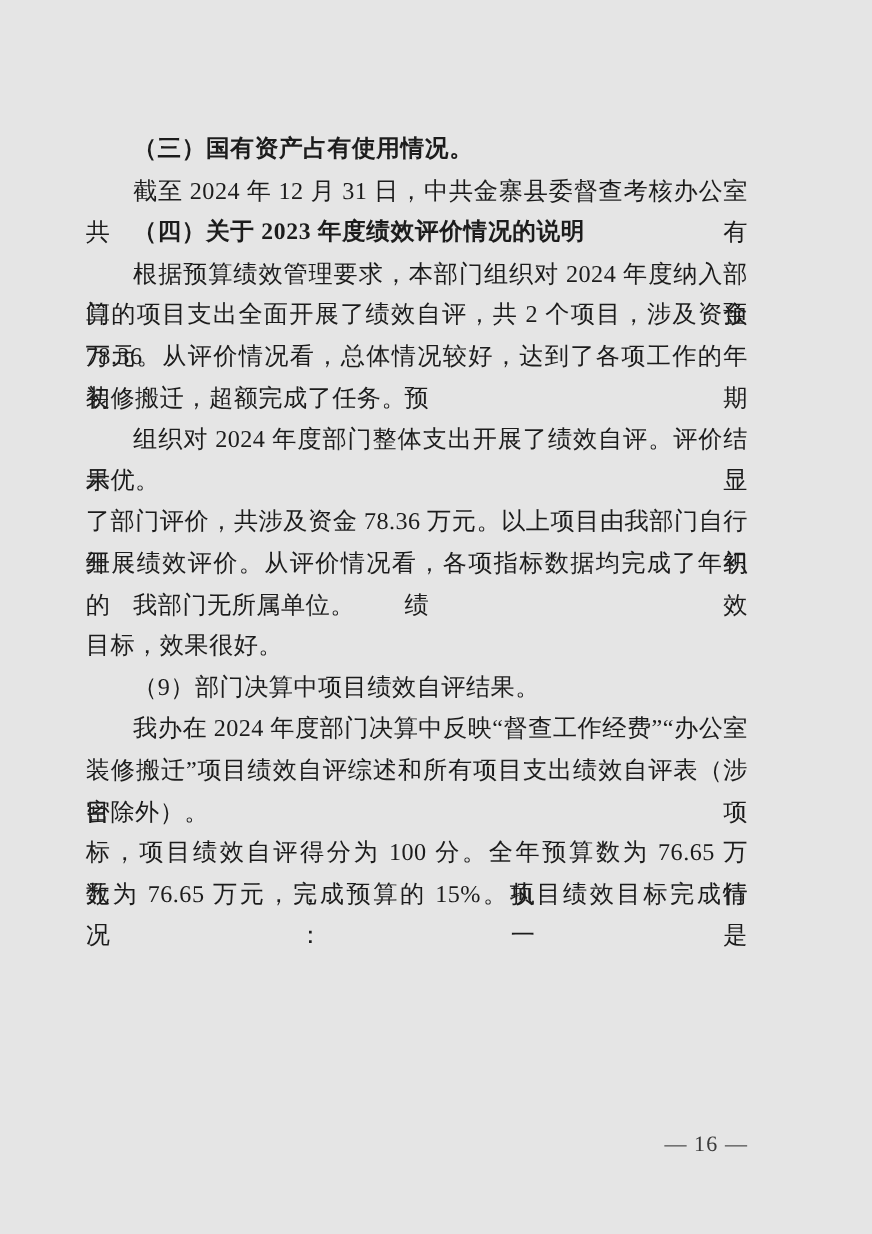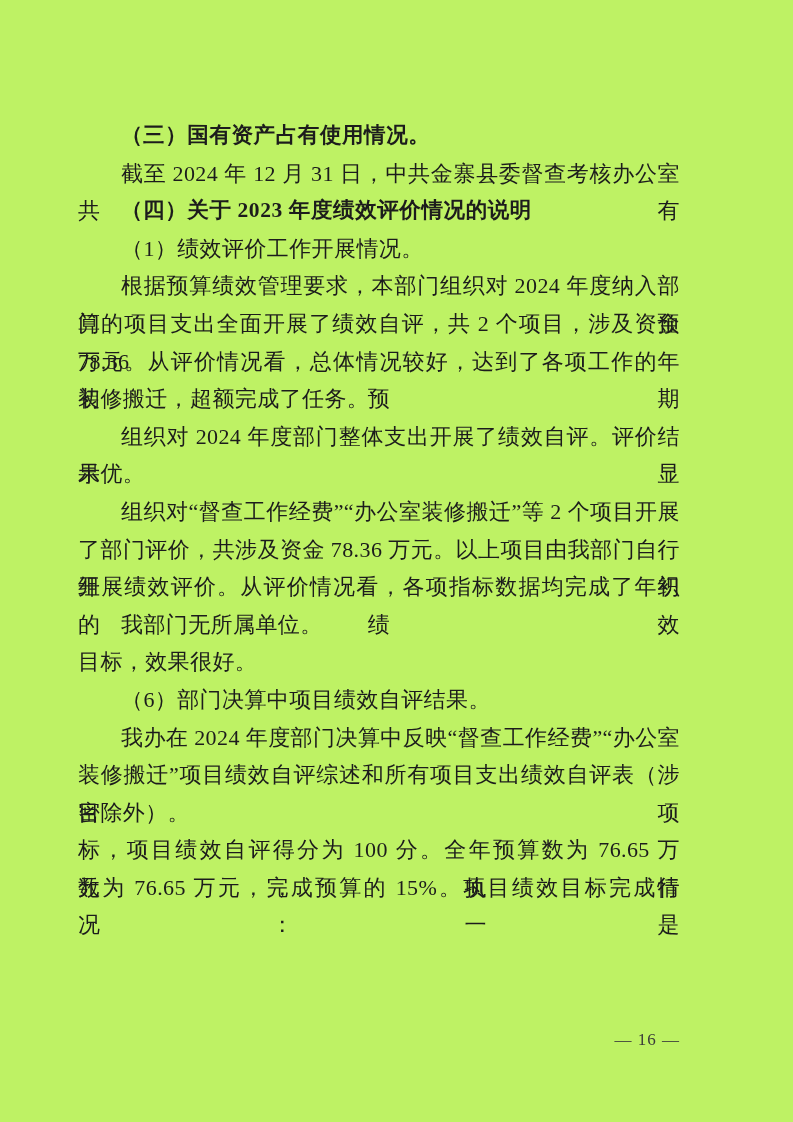--- a/index.html
+++ b/index.html
@@ -4,21 +4,21 @@
 <style>
   html, body {
     margin: 0;
     padding: 0;
     background: #ffffff;
   }
   .page {
     position: relative;
     width: 793px;
     height: 1122px;
-    background: #bef264;
+    background: #e5e5e5;
     overflow: hidden;
     font-family: "Liberation Serif", "DejaVu Serif", serif;
     color: #1c1c1c;
   }
   .content {
     position: absolute;
     left: 78px;
     top: 117px;
     width: 602px;
   }
@@ -41,48 +41,46 @@
     font-weight: 700;
     font-size: 21.5px;
     letter-spacing: 0.6px;
   }
   .footer {
     position: absolute;
     top: 1028px;
     left: 0;
     right: 113px;
     text-align: right;
-    font-size: 17px;
+    font-size: 20px;
     color: #3a3a3a;
     letter-spacing: 1px;
     line-height: 24px;
   }
 </style>
 </head>
 <body>
 
 <div class="page">
   <div class="content">
 
   <div class="line bold indent">（三）国有资产占有使用情况。</div>
       <div class="line indent justify">截至 2024 年 12 月 31 日，中共金寨县委督查考核办公室共有</div>
       <div class="line bold indent">（四）关于 2023 年度绩效评价情况的说明</div>
-      <div class="line indent">（1）绩效评价工作开展情况。</div>
       <div class="line indent justify">根据预算绩效管理要求，本部门组织对 2024 年度纳入部门预</div>
       <div class="line justify">算的项目支出全面开展了绩效自评，共 2 个项目，涉及资金 78.36</div>
       <div class="line justify">万元。从评价情况看，总体情况较好，达到了各项工作的年初预期</div>
       <div class="line">装修搬迁，超额完成了任务。</div>
       <div class="line indent justify">组织对 2024 年度部门整体支出开展了绩效自评。评价结果显</div>
       <div class="line">示优。</div>
-      <div class="line indent justify">组织对“督查工作经费”“办公室装修搬迁”等 2 个项目开展</div>
       <div class="line justify">了部门评价，共涉及资金 78.36 万元。以上项目由我部门自行组织</div>
       <div class="line justify">开展绩效评价。从评价情况看，各项指标数据均完成了年初的绩效</div>
       <div class="line indent">我部门无所属单位。</div>
       <div class="line">目标，效果很好。</div>
-      <div class="line indent">（6）部门决算中项目绩效自评结果。</div>
+      <div class="line indent">（9）部门决算中项目绩效自评结果。</div>
       <div class="line indent justify">我办在 2024 年度部门决算中反映“督查工作经费”“办公室</div>
       <div class="line justify">装修搬迁”项目绩效自评综述和所有项目支出绩效自评表（涉密项</div>
       <div class="line">目除外）。</div>
       <div class="line justify">标，项目绩效自评得分为 100 分。全年预算数为 76.65 万元，执行</div>
       <div class="line justify">数为 76.65 万元，完成预算的 15%。项目绩效目标完成情况：一是</div>
     </div>
   <div class="footer">— 16 —</div>
 </div>
 
 </body></html>

